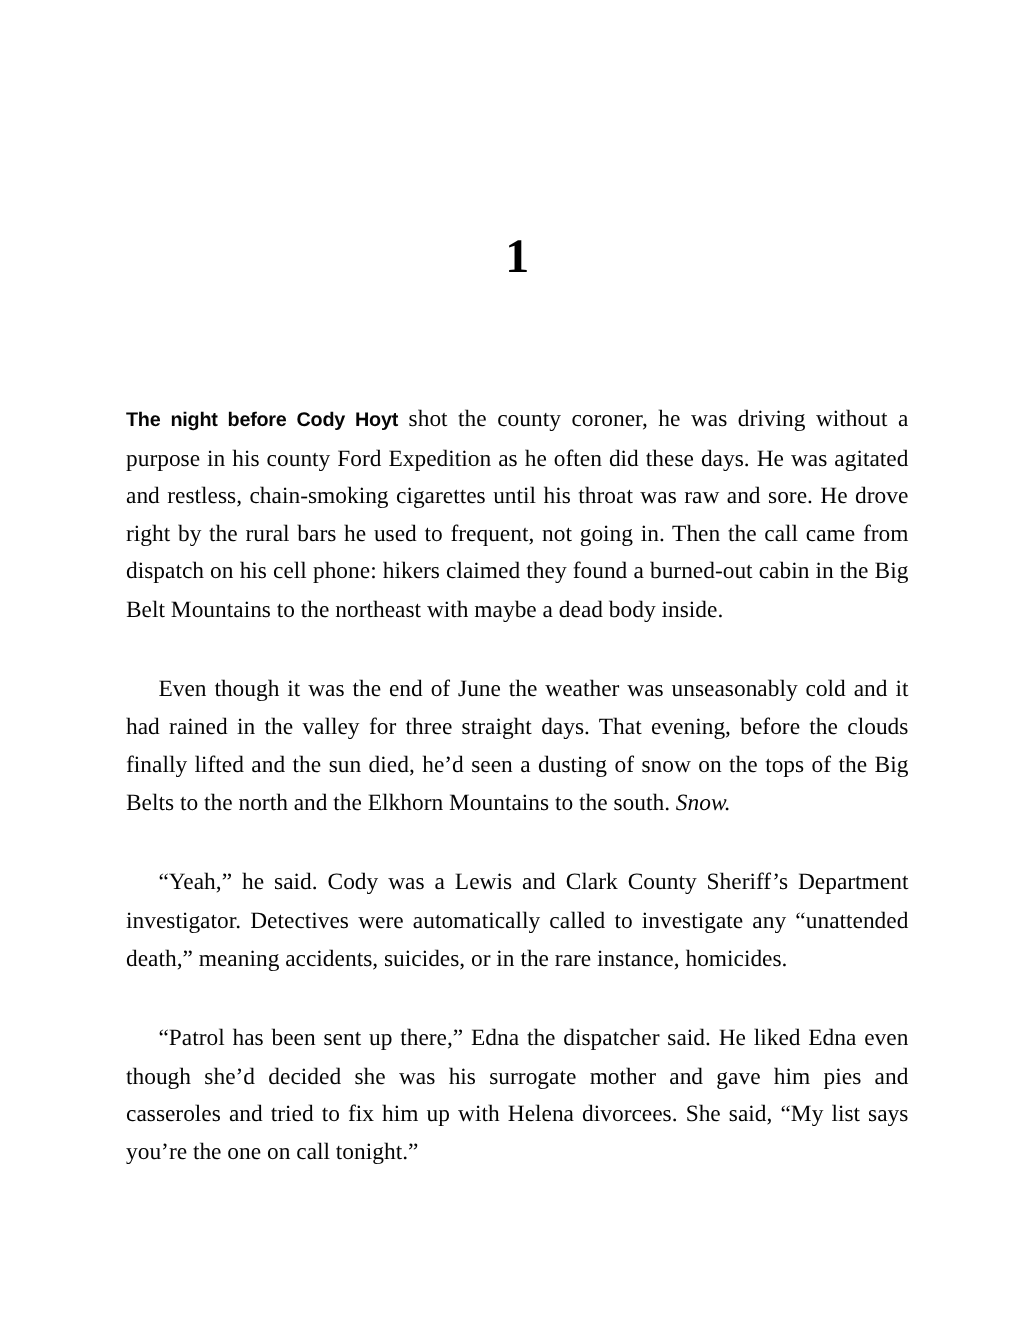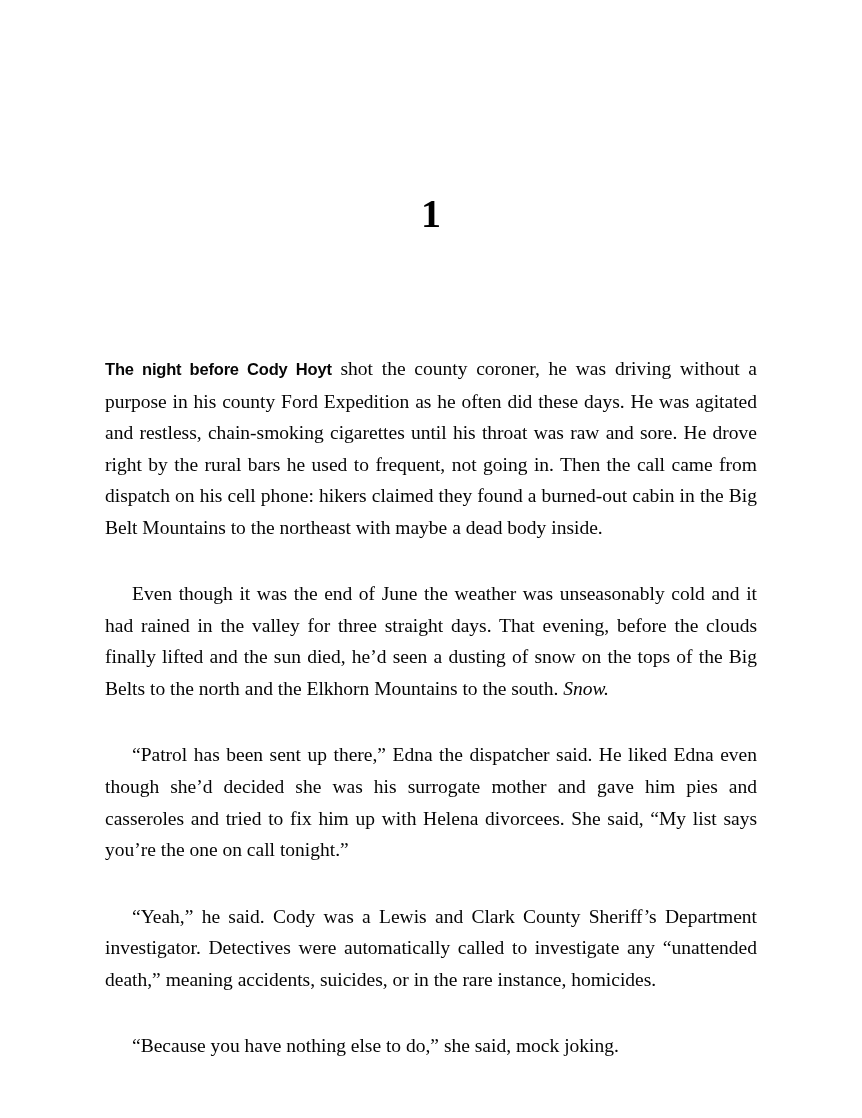--- a/index.html
+++ b/index.html
@@ -22,21 +22,21 @@
     margin: 0;
     text-align: center;
     font-family: "Liberation Serif", serif;
     font-weight: 700;
     font-size: 40px;
     line-height: 1;
     color: #000000;
   }
   .text-block {
     position: absolute;
-    top: 353px;
+    top: 334px;
     left: 105px;
     width: 652px;
     font-family: "Liberation Serif", serif;
     font-size: 19.5px;
     line-height: 31.55px;
     color: #050505;
     text-align: justify;
   }
   .para {
     margin: 0;
@@ -57,17 +57,16 @@
   }
 </style>
 </head>
 <body>
 
 <div class="page">
   <h1 class="chapter-number">1</h1>
   <div class="text-block">
       <p class="para"><span class="seg-lead">The night before Cody Hoyt</span><span class="seg-normal"> shot the county coroner, he was driving without a purpose in his county Ford Expedition as he often did these days. He was agitated and restless, chain-smoking cigarettes until his throat was raw and sore. He drove right by the rural bars he used to frequent, not going in. Then the call came from dispatch on his cell phone: hikers claimed they found a burned-out cabin in the Big Belt Mountains to the northeast with maybe a dead body inside.</span></p>
       <p class="para indent"><span class="seg-normal">Even though it was the end of June the weather was unseasonably cold and it had rained in the valley for three straight days. That evening, before the clouds finally lifted and the sun died, he’d seen a dusting of snow on the tops of the Big Belts to the north and the Elkhorn Mountains to the south. </span><span class="seg-italic">Snow.</span></p>
+      <p class="para indent"><span class="seg-normal">“Yeah,” he said. Cody was a Lewis and Clark County Sheriff’s Department investigator. Detectives were automatically called to investigate any “unattended death,” meaning accidents, suicides, or in the rare instance, homicides.</span></p>
       <p class="para indent"><span class="seg-normal">“Patrol has been sent up there,” Edna the dispatcher said. He liked Edna even though she’d decided she was his surrogate mother and gave him pies and casseroles and tried to fix him up with Helena divorcees. She said, “My list says you’re the one on call tonight.”</span></p>
-      <p class="para indent"><span class="seg-normal">“Yeah,” he said. Cody was a Lewis and Clark County Sheriff’s Department investigator. Detectives were automatically called to investigate any “unattended death,” meaning accidents, suicides, or in the rare instance, homicides.</span></p>
-      <p class="para indent"><span class="seg-normal">“Because you have nothing else to do,” she said, mock joking.</span></p>
     </div>
 </div>
 
 </body></html>

